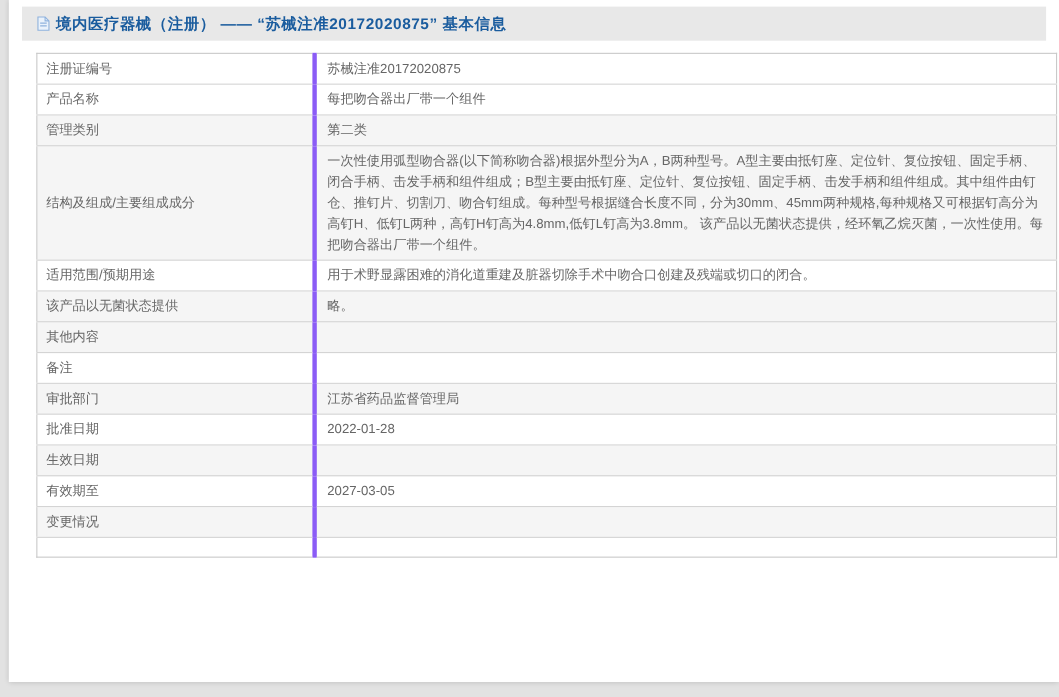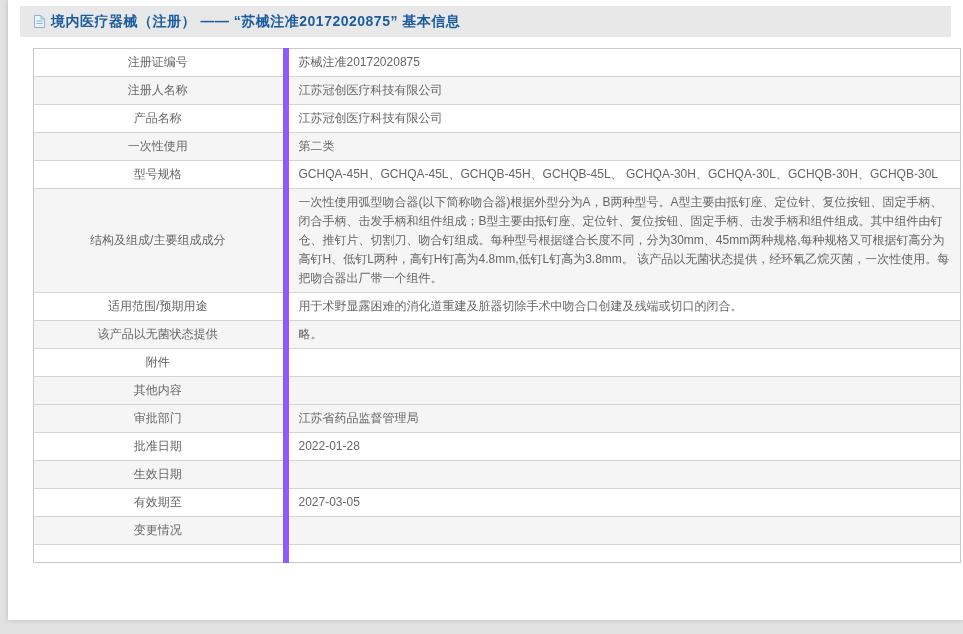--- a/index.html
+++ b/index.html
@@ -42,26 +42,26 @@
     color: #666666;
     border-top: 1px solid #d4d4d4;
     padding: 4px 8px;
     line-height: 19px;
     vertical-align: middle;
   }
   .info-table tr:first-child td { border-top: none; }
   .info-table tr.alt { background: #f5f5f5; }
   .info-table td.label-cell {
     width: 252px;
-    text-align: center;
+    text-align: left;
     padding-right: 9px;
     height: 18px;
   }
   .info-table td.value-cell {
-    border-left: 6px solid #8b5cf6;
+    border-left: 4px solid #8b5cf6;
     padding-left: 10px;
     text-align: left;
     word-break: break-all;
   }
 </style>
 </head>
 <body>
 
 <div class="panel">
   <div class="header-band">
@@ -75,54 +75,46 @@
     </span>
     <span class="page-title">境内医疗器械（注册） —— “苏械注准20172020875” 基本信息</span>
   </div>
 
   <table class="info-table">
     <tbody id="table-body">
         <tr>
           <td class="label-cell"><span>注册证编号</span></td>
           <td class="value-cell"><span>苏械注准20172020875</span></td>
         </tr>
-        <tr class="alt">
-          <td class="label-cell"><span>注册人名称</span></td>
-          <td class="value-cell"><span>江苏冠创医疗科技有限公司</span></td>
-        </tr>
         <tr>
           <td class="label-cell"><span>产品名称</span></td>
-          <td class="value-cell"><span>江苏冠创医疗科技有限公司</span></td>
+          <td class="value-cell"><span>每把吻合器出厂带一个组件</span></td>
         </tr>
         <tr class="alt">
-          <td class="label-cell"><span>一次性使用</span></td>
+          <td class="label-cell"><span>管理类别</span></td>
           <td class="value-cell"><span>第二类</span></td>
-        </tr>
-        <tr>
-          <td class="label-cell"><span>型号规格</span></td>
-          <td class="value-cell"><span>GCHQA-45H、GCHQA-45L、GCHQB-45H、GCHQB-45L、 GCHQA-30H、GCHQA-30L、GCHQB-30H、GCHQB-30L</span></td>
         </tr>
         <tr class="alt">
           <td class="label-cell"><span>结构及组成/主要组成成分</span></td>
           <td class="value-cell"><span>一次性使用弧型吻合器(以下简称吻合器)根据外型分为A，B两种型号。A型主要由抵钉座、定位针、复位按钮、固定手柄、闭合手柄、击发手柄和组件组成；B型主要由抵钉座、定位针、复位按钮、固定手柄、击发手柄和组件组成。其中组件由钉仓、推钉片、切割刀、吻合钉组成。每种型号根据缝合长度不同，分为30mm、45mm两种规格,每种规格又可根据钉高分为高钉H、低钉L两种，高钉H钉高为4.8mm,低钉L钉高为3.8mm。 该产品以无菌状态提供，经环氧乙烷灭菌，一次性使用。每把吻合器出厂带一个组件。</span></td>
         </tr>
         <tr>
           <td class="label-cell"><span>适用范围/预期用途</span></td>
           <td class="value-cell"><span>用于术野显露困难的消化道重建及脏器切除手术中吻合口创建及残端或切口的闭合。</span></td>
         </tr>
         <tr class="alt">
           <td class="label-cell"><span>该产品以无菌状态提供</span></td>
           <td class="value-cell"><span>略。</span></td>
         </tr>
-        <tr>
-          <td class="label-cell"><span>附件</span></td>
+        <tr class="alt">
+          <td class="label-cell"><span>其他内容</span></td>
           <td class="value-cell"><span></span></td>
         </tr>
-        <tr class="alt">
-          <td class="label-cell"><span>其他内容</span></td>
+        <tr>
+          <td class="label-cell"><span>备注</span></td>
           <td class="value-cell"><span></span></td>
         </tr>
         <tr class="alt">
           <td class="label-cell"><span>审批部门</span></td>
           <td class="value-cell"><span>江苏省药品监督管理局</span></td>
         </tr>
         <tr>
           <td class="label-cell"><span>批准日期</span></td>
           <td class="value-cell"><span>2022-01-28</span></td>
         </tr>

